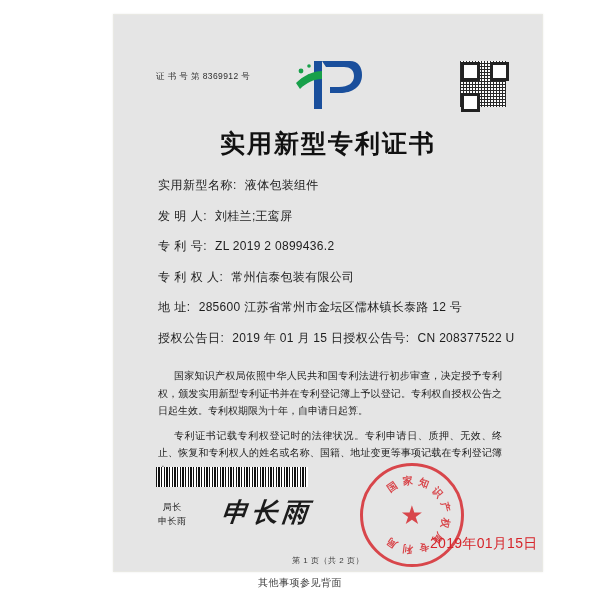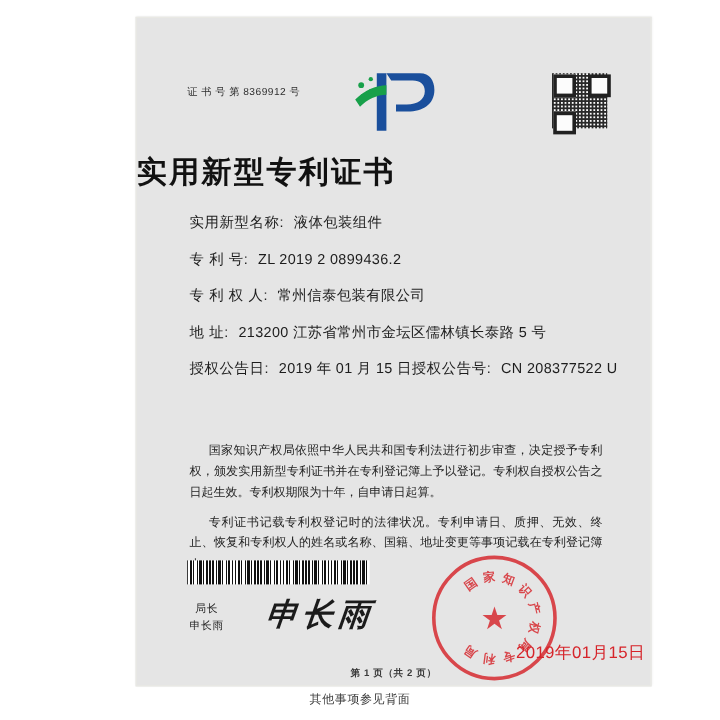--- a/index.html
+++ b/index.html
@@ -73,21 +73,21 @@
     transform: translateX(-50%);
     width: 72px;
     height: 58px;
   }
   
   .doc-title {
     position: absolute;
     left: 0;
     right: 0;
     top: 112px;
-    text-align: left;
+    text-align: center;
     font-family: "DejaVu Serif", serif;
     font-size: 25px;
     font-weight: bold;
     letter-spacing: 2px;
     color: #111;
   }
   
   .fields {
     position: absolute;
     left: 44px;
@@ -206,21 +206,20 @@
   }
   
   .page-no {
     position: absolute;
     left: 0; right: 0;
     top: 540px;
     text-align: center;
     font-size: 8px;
     color: #3a3a3a;
     letter-spacing: 0.5px;
-    font-weight: bold;
   }
   .below-note {
     position: absolute;
     left: 0; right: 0;
     top: 576px;
     text-align: center;
     font-size: 10px;
     color: #3d3d3d;
     letter-spacing: 0.5px;
   }
@@ -250,30 +249,34 @@
     </div>
 
     <div class="doc-title">实用新型专利证书</div>
 
     <div class="fields">
       <div class="field-row">
         <span class="f-label">实用新型名称:</span>
         <span class="f-value">液体包装组件</span>
       </div>
       <div class="field-row">
+        <span class="f-label">发 明 人:</span>
+        <span class="f-value">刘桂兰;王鸾屏</span>
+      </div>
+      <div class="field-row">
         <span class="f-label">专 利 号:</span>
         <span class="f-value">ZL 2019 2 0899436.2</span>
       </div>
       <div class="field-row">
         <span class="f-label">专 利 权 人:</span>
         <span class="f-value">常州信泰包装有限公司</span>
       </div>
       <div class="field-row">
         <span class="f-label">地 址:</span>
-        <span class="f-value">213200 江苏省常州市金坛区儒林镇长泰路 5 号</span>
+        <span class="f-value">285600 江苏省常州市金坛区儒林镇长泰路 12 号</span>
       </div>
       <div class="field-row">
         <span class="f-label">授权公告日:</span>
         <span class="f-value">2019 年 01 月 15 日</span>
         <span class="f-sep"></span>
         <span class="f-label2">授权公告号:</span>
         <span class="f-value">CN 208377522 U</span>
       </div>
     </div>
 

